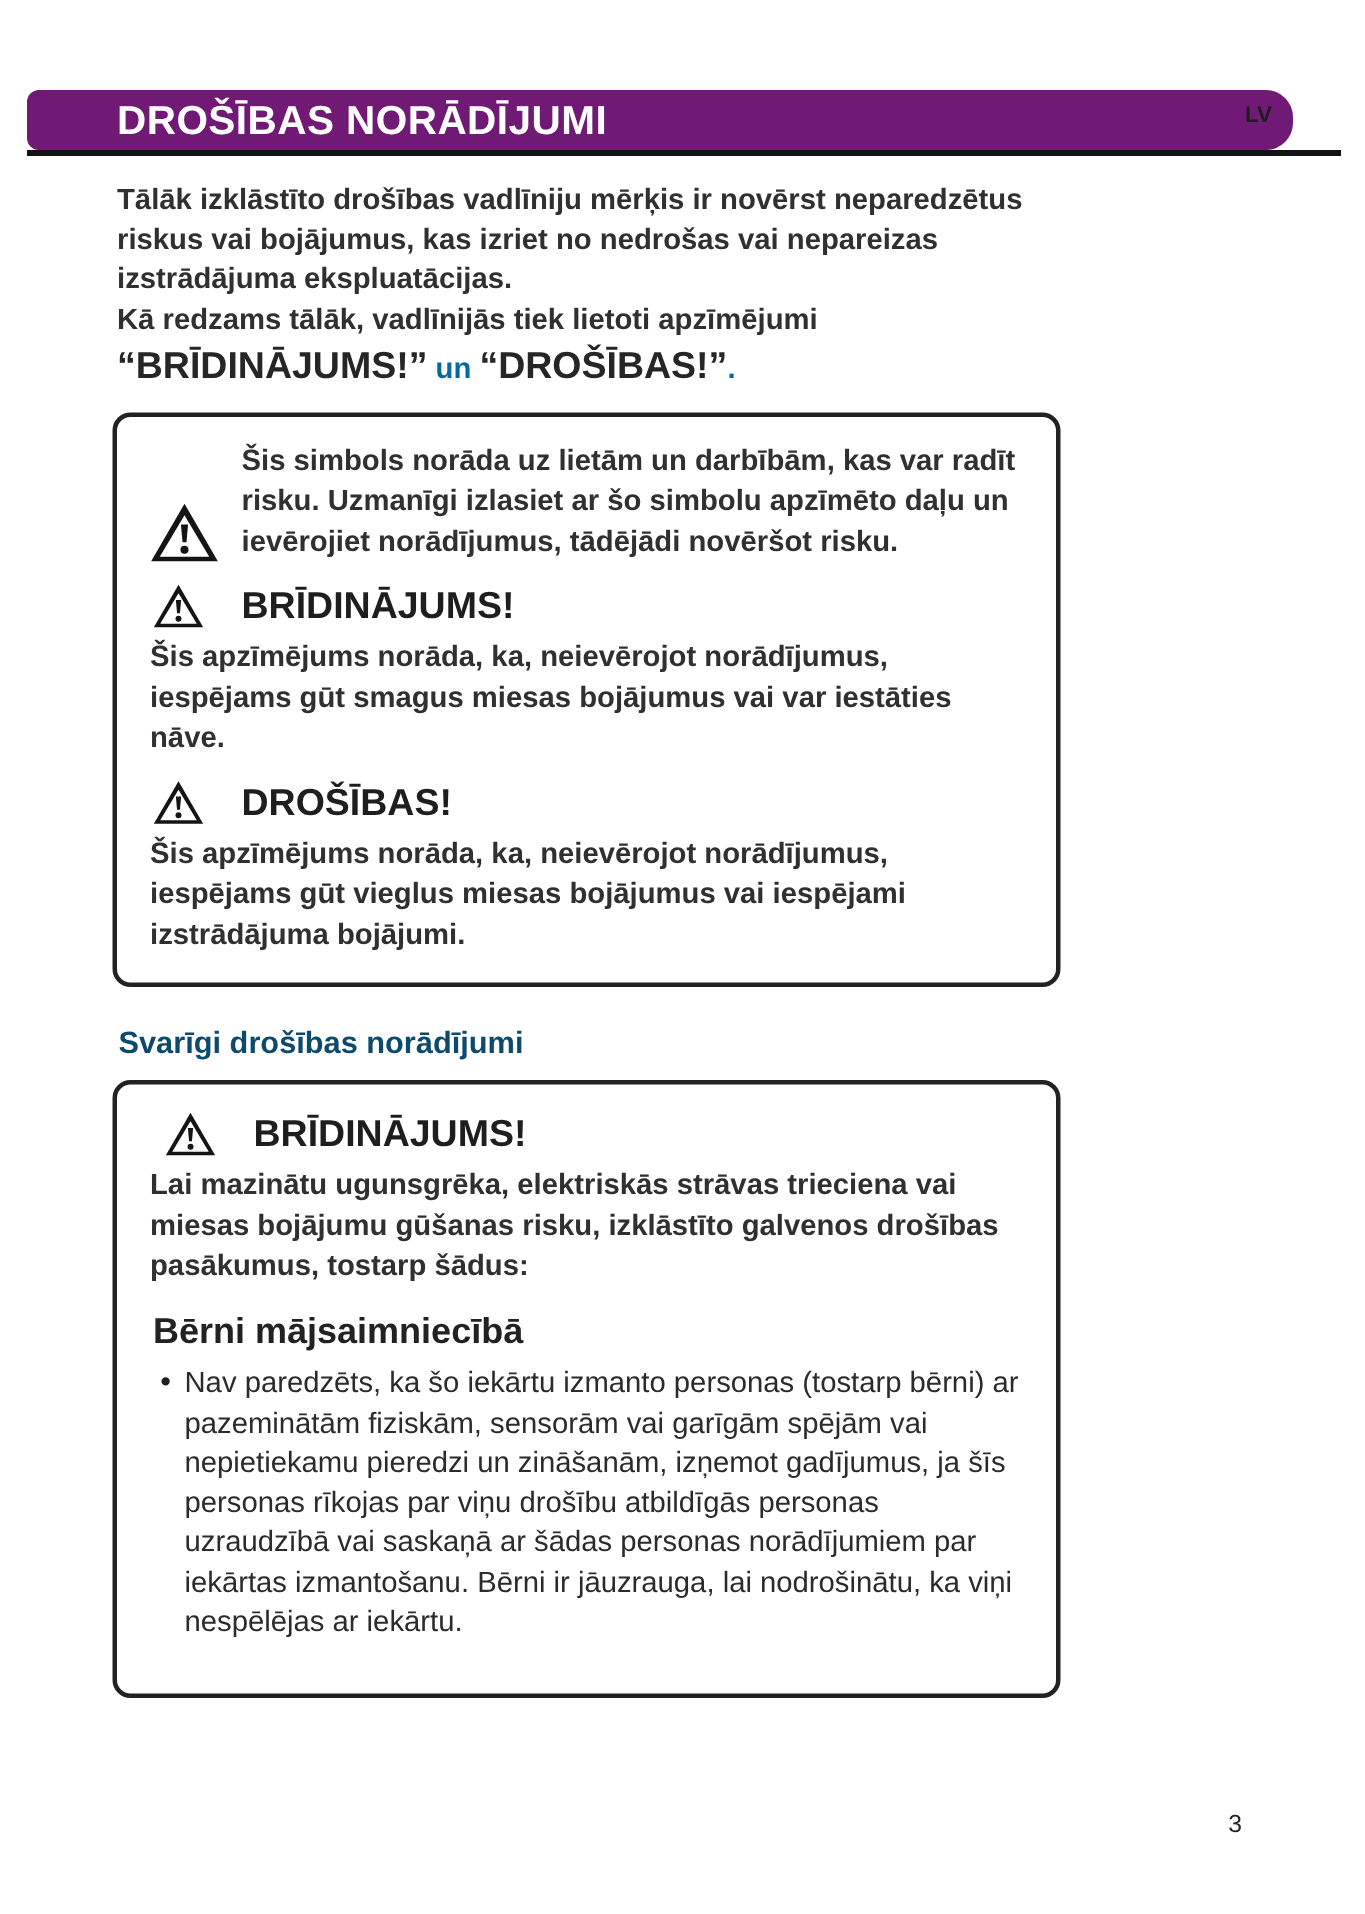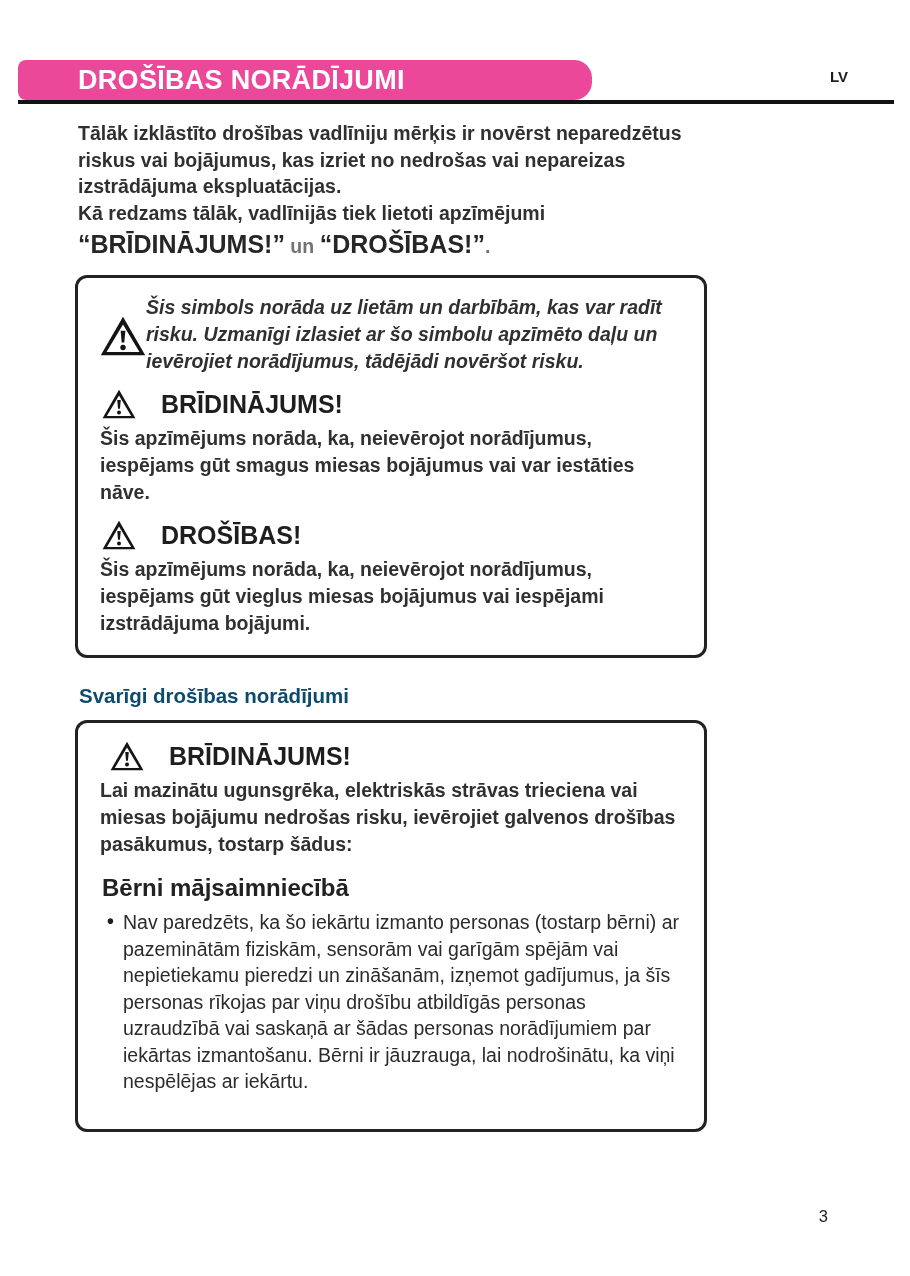--- a/index.html
+++ b/index.html
@@ -10,50 +10,50 @@
     font-family:"Liberation Sans","DejaVu Sans",sans-serif;
     color:#303030;
     overflow:hidden;
   }
   
   .header-wrap{
     position:absolute;top:60px;left:18px;right:16px;height:40px;
     border-bottom:4px solid #121212;
   }
   .header-bar{
-    position:absolute;left:0;top:0;height:40px;width:574px;
-    background:#ec4899;
+    position:absolute;left:0;top:0;height:40px;width:844px;
+    background:#701a75;
     border-radius:8px 18px 18px 8px;
     display:flex;align-items:center;
   }
   .header-title{
     color:#ffffff;font-size:27px;font-weight:700;
     padding-left:60px;letter-spacing:.3px;white-space:nowrap;
   }
   .lang{
     position:absolute;right:46px;top:8px;
     font-size:15px;font-weight:700;color:#1d1d1d;
   }
   
   .content{position:absolute;top:120px;left:75px;width:632px;}
   .intro{
     margin:0;padding-left:3px;
     font-size:19.5px;font-weight:700;line-height:26.5px;color:#303030;
   }
   .terms-line{margin:1px 0 0 0;padding-left:3px;line-height:34px;}
   .term{font-size:25px;font-weight:700;color:#262626;}
-  .conn{font-size:19.5px;font-weight:700;color:#737373;text-align:right;}
+  .conn{font-size:19.5px;font-weight:700;color:#0369a1;text-align:right;}
   
   .box{
     border:3px solid #222222;border-radius:12px;
     padding:16px 22px 18px 22px;margin-top:10px;
     background:#ffffff;
   }
   .box2{margin-top:12px;}
-  .symbol-row{display:flex;gap:0;align-items:center;font-style:italic;}
+  .symbol-row{display:flex;gap:15px;align-items:flex-end;}
   .symbol-row .box-par{margin:0;}
   .warn-icon{width:34px;height:30px;flex:none;display:inline-block;}
   .warn-icon.big{width:46px;height:40px;margin-top:3px;}
   .warn-heading{
     display:flex;align-items:center;gap:25px;
     font-size:25px;font-weight:700;color:#1e1e1e;
     margin:14px 0 6px 2px;
   }
   .warn-heading.first{margin-top:2px;}
   .warn-heading.indent{margin-left:10px;}
@@ -141,21 +141,21 @@
 
     <h2 class="section-heading">Svarīgi drošības norādījumi</h2>
 
     <div class="box box2">
       <div class="warn-heading first indent">
         <svg class="warn-icon" viewBox="0 0 60 52">
             <use href="#warn-triangle"></use>
           </svg>
         <span>BRĪDINĀJUMS!</span>
       </div>
-      <p class="box-par">Lai mazinātu ugunsgrēka, elektriskās strāvas trieciena vai miesas bojājumu nedrošas risku, ievērojiet galvenos drošības pasākumus, tostarp šādus:</p>
+      <p class="box-par">Lai mazinātu ugunsgrēka, elektriskās strāvas trieciena vai miesas bojājumu gūšanas risku, izklāstīto galvenos drošības pasākumus, tostarp šādus:</p>
       <h3 class="subheading">Bērni mājsaimniecībā</h3>
       <ul class="bullets">
         <li>Nav paredzēts, ka šo iekārtu izmanto personas (tostarp bērni) ar pazeminātām fiziskām, sensorām vai garīgām spējām vai nepietiekamu pieredzi un zināšanām, izņemot gadījumus, ja šīs personas rīkojas par viņu drošību atbildīgās personas uzraudzībā vai saskaņā ar šādas personas norādījumiem par iekārtas izmantošanu. Bērni ir jāuzrauga, lai nodrošinātu, ka viņi nespēlējas ar iekārtu.</li>
       </ul>
     </div>
 
   </div>
 
   <span class="page-number">3</span>
 

